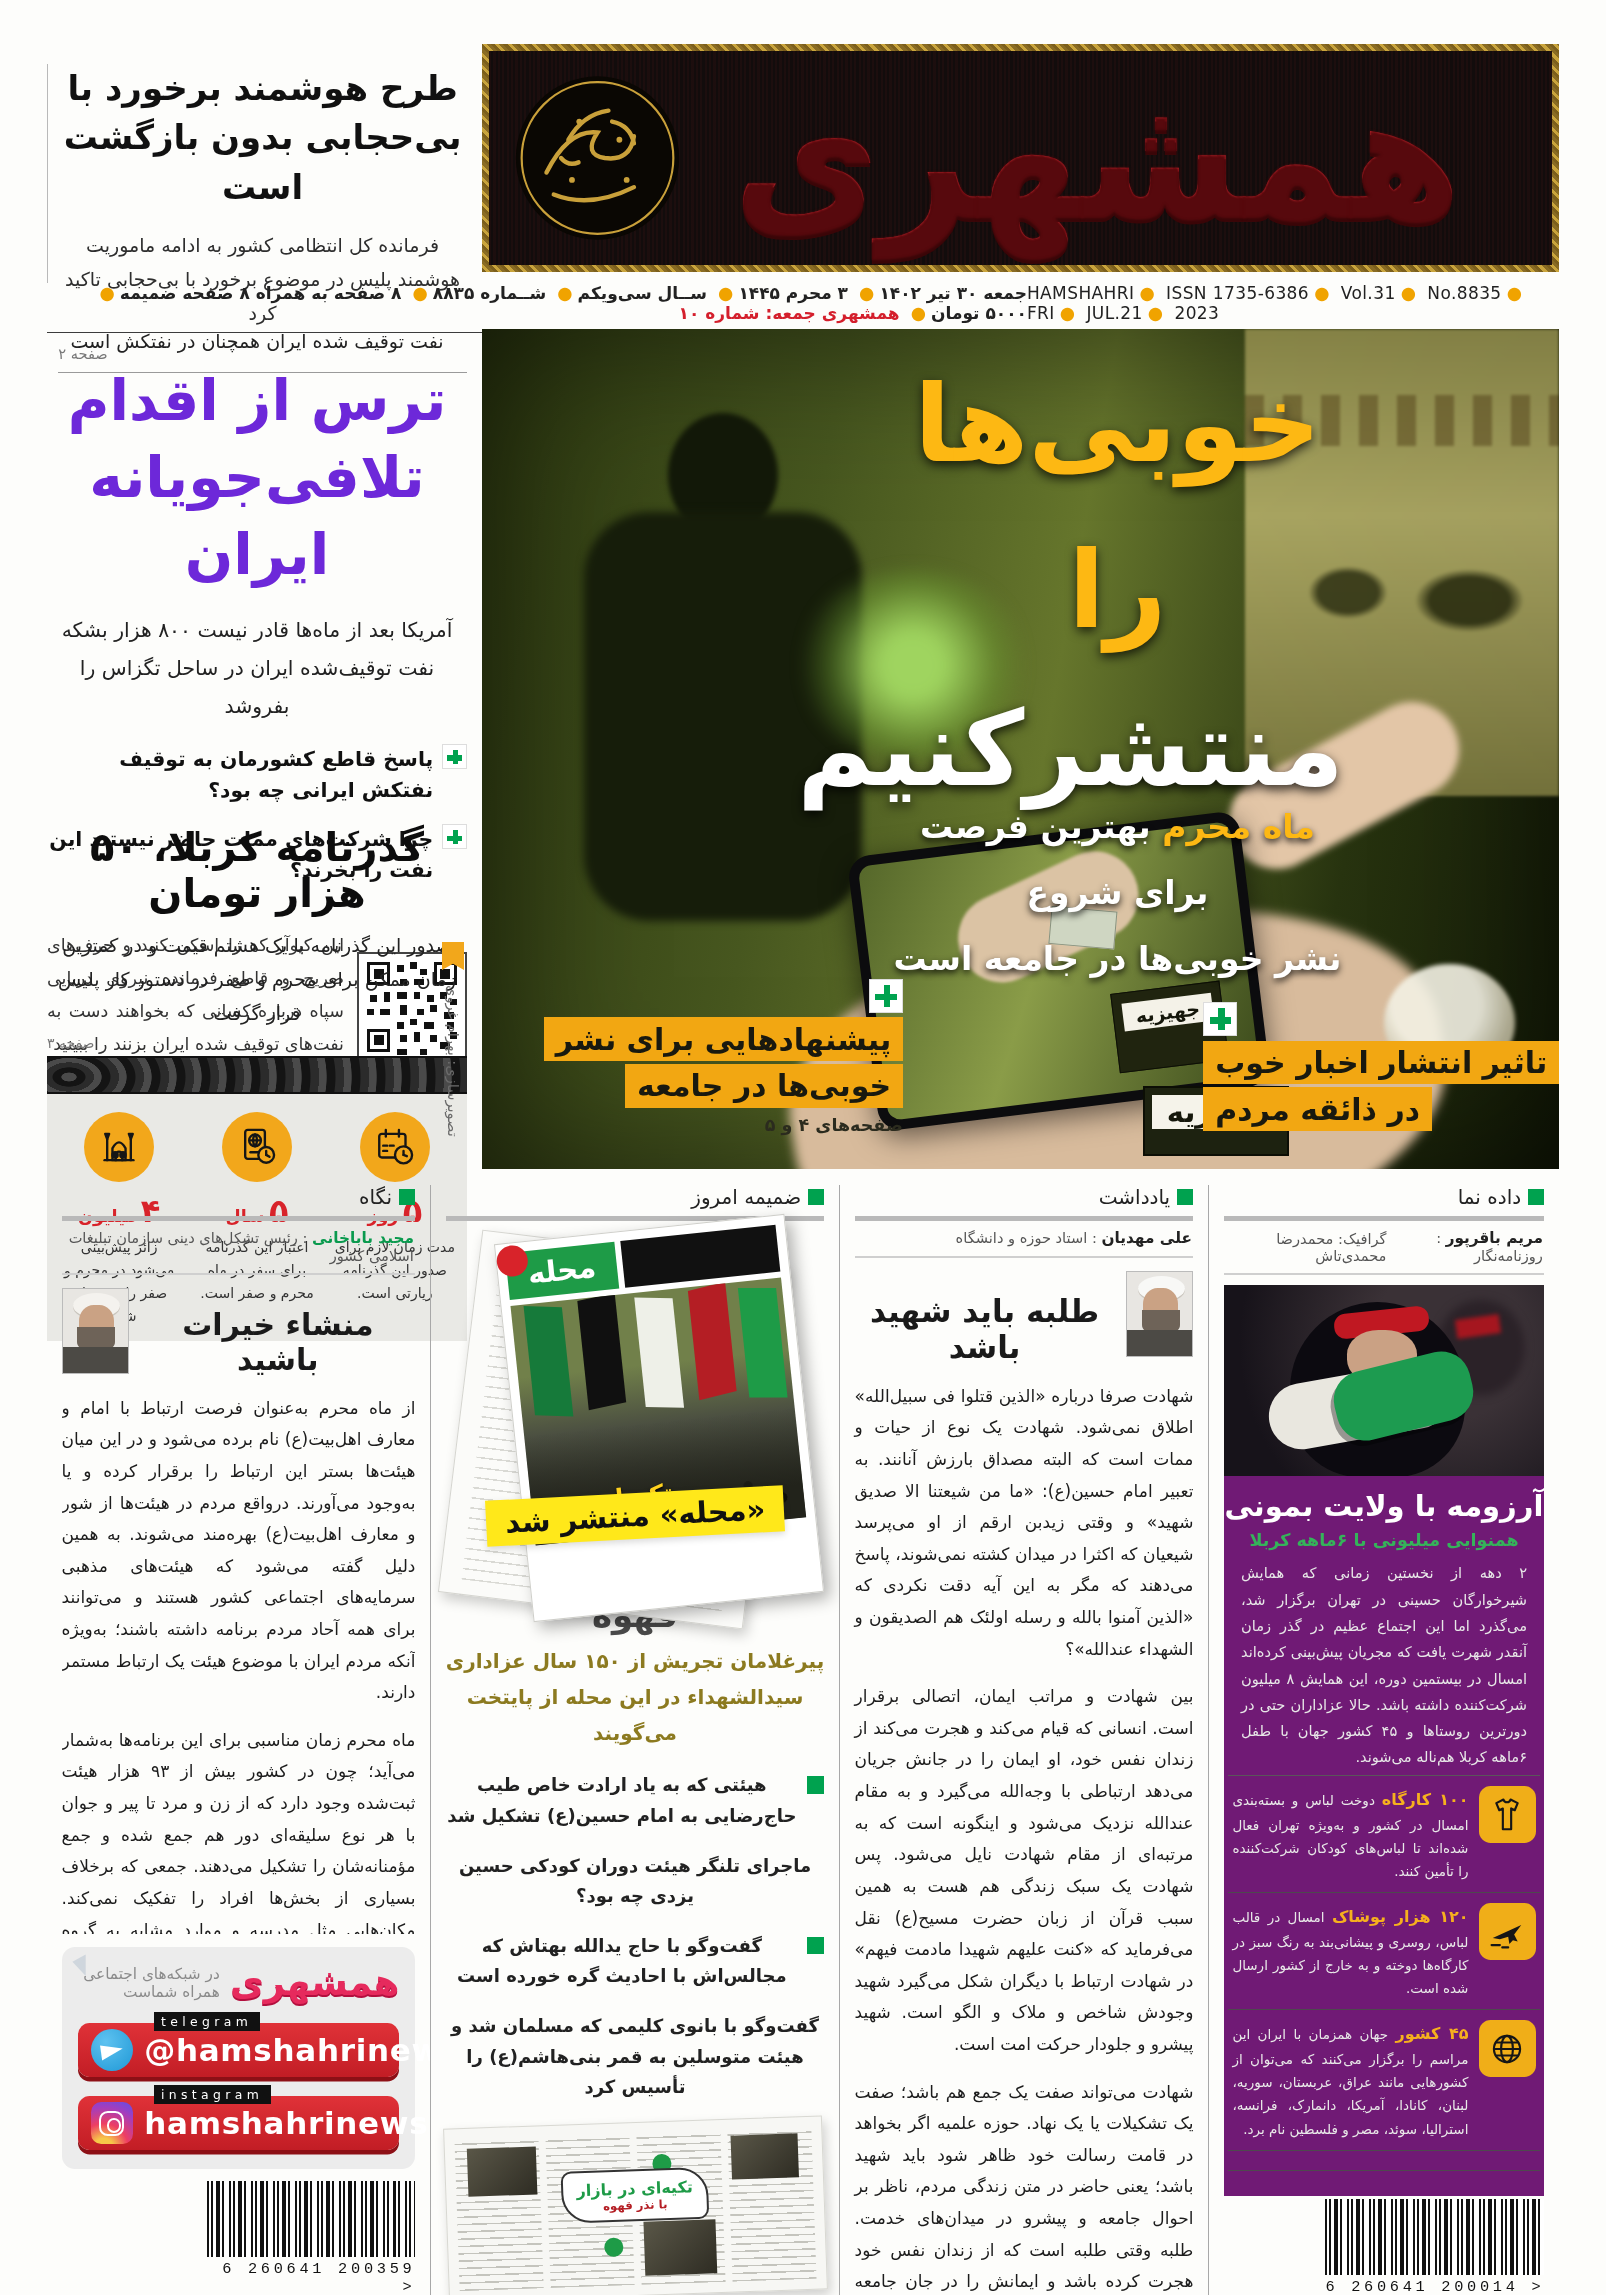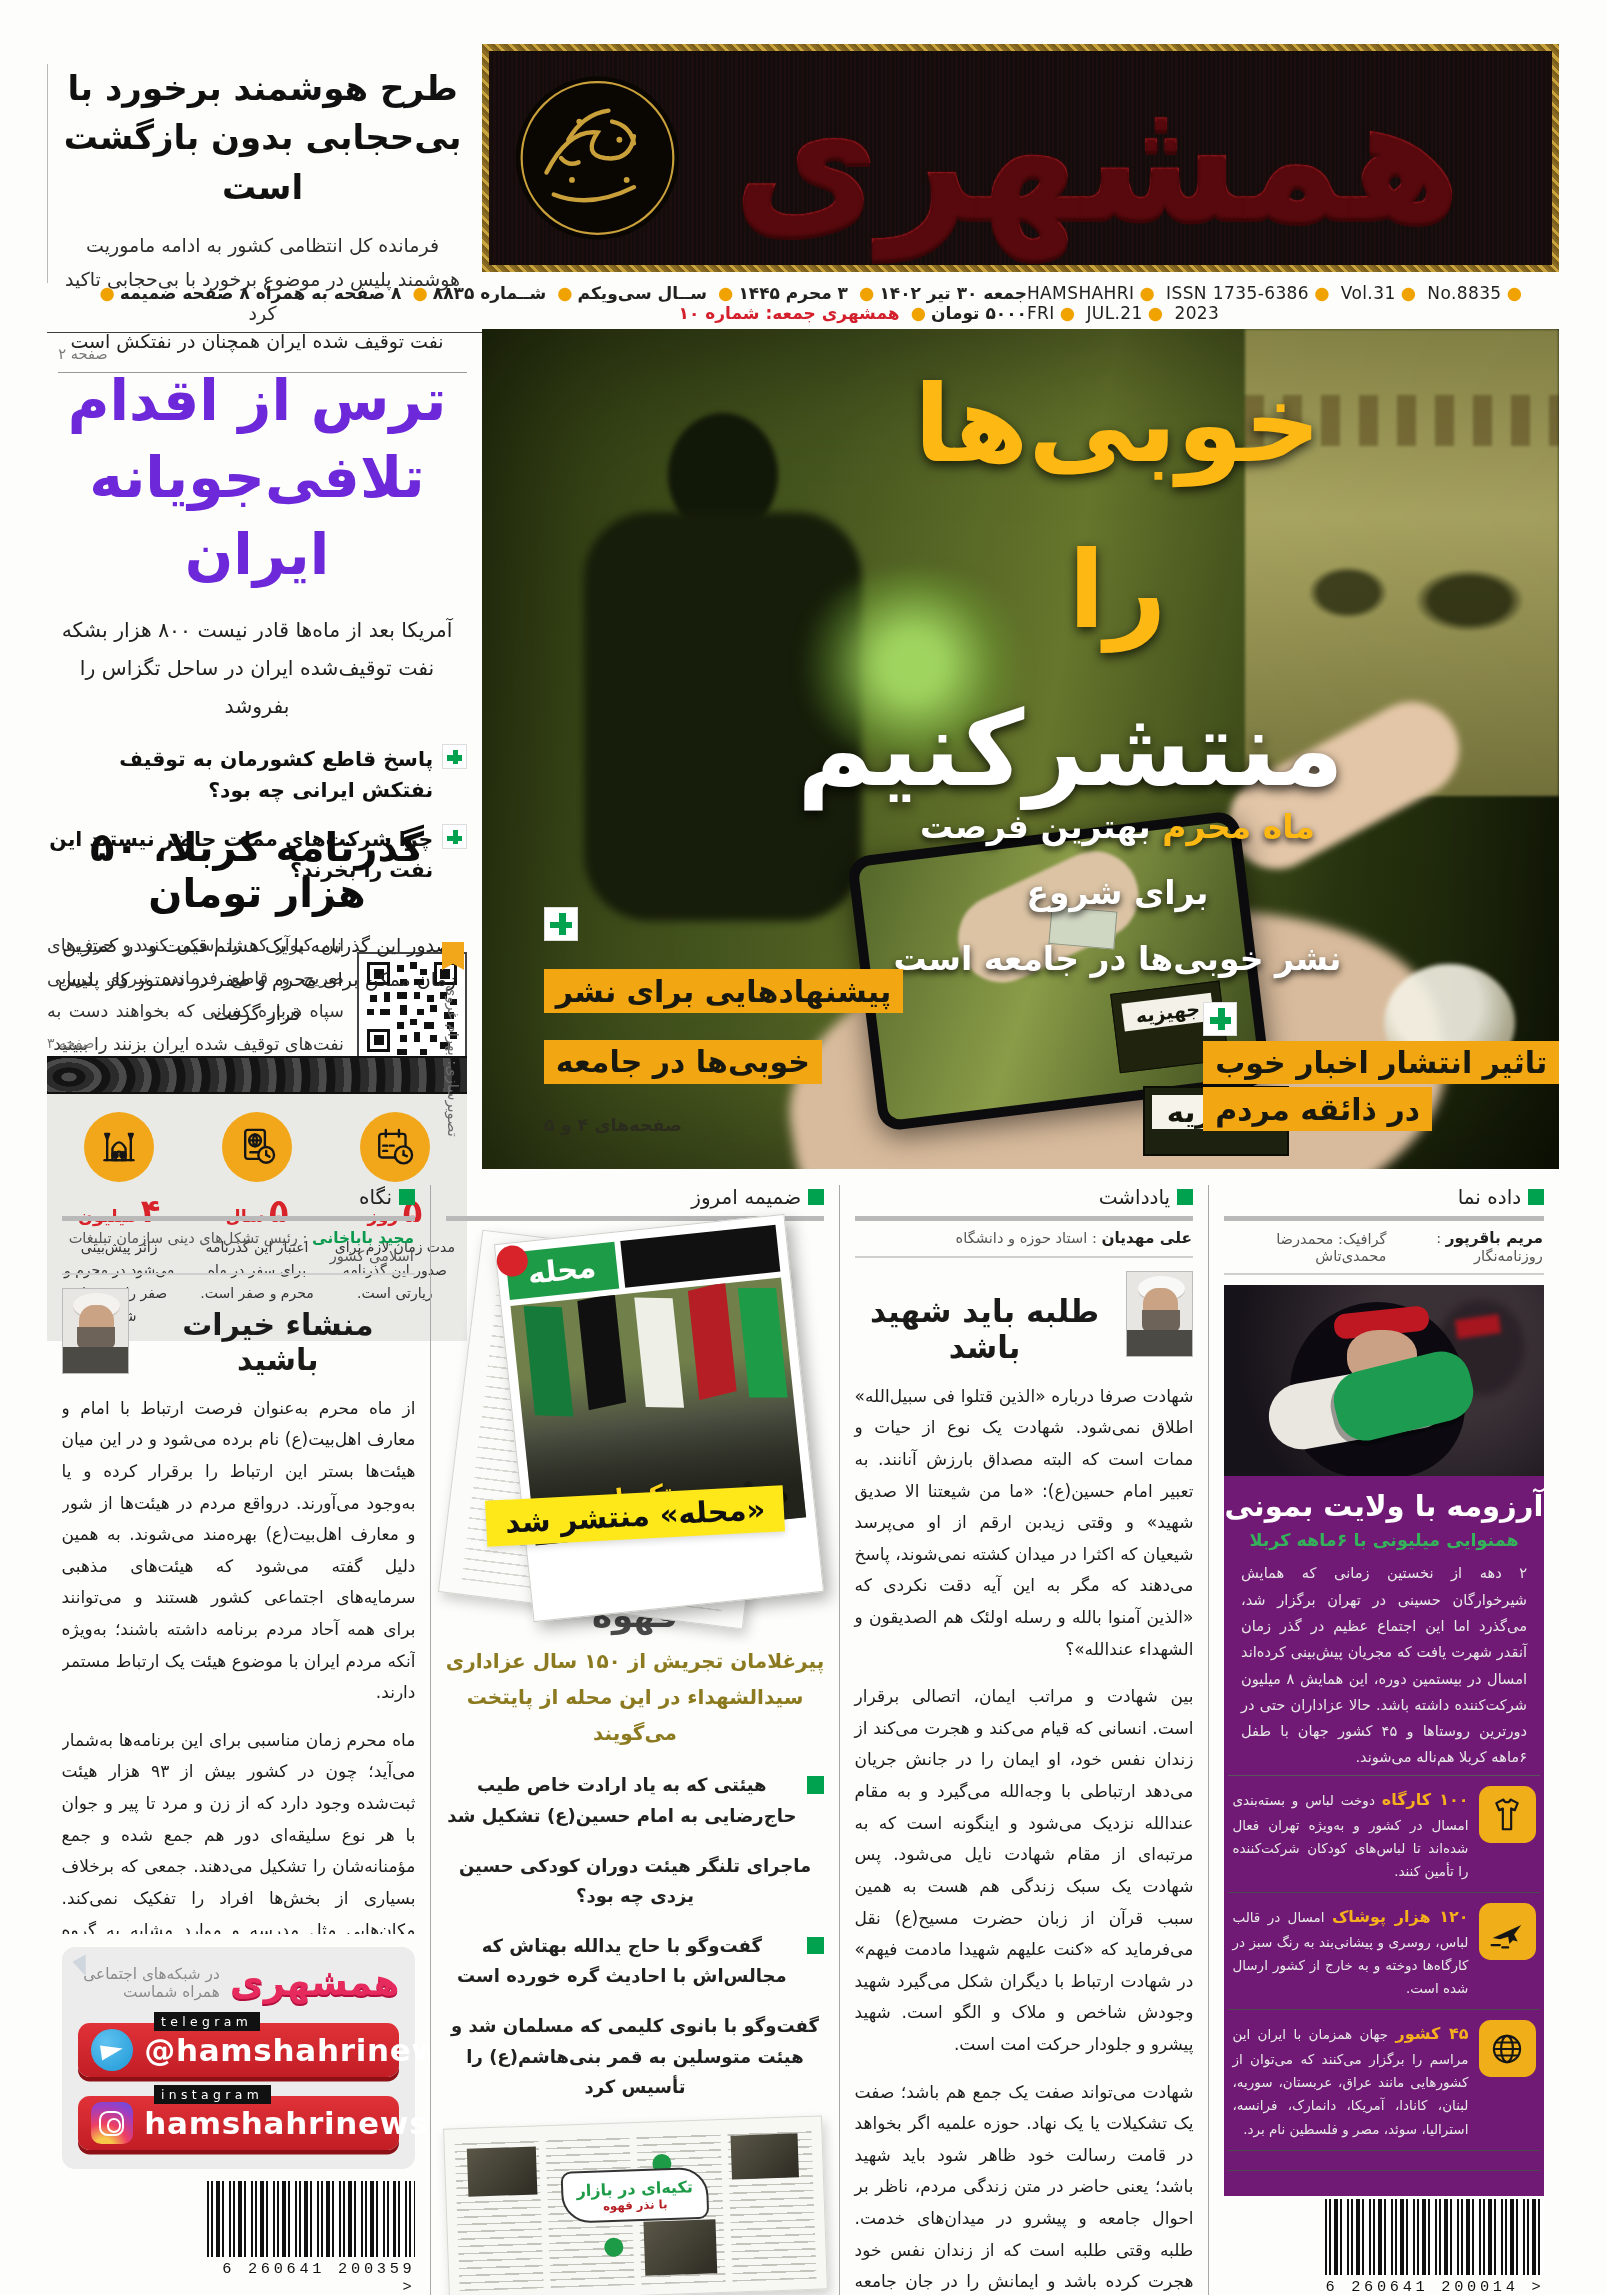--- a/index.html
+++ b/index.html
@@ -96,21 +96,21 @@
   #donate-box span { position:absolute; inset:7.3px 7.3px auto 7.3px; background:#f5f3ea; color:#15170b; font-weight:900; font-size:29px; text-align:center; }
 
   #mp-head { position:absolute; right:215px; top:13px; width:453px; text-align:center; }
   #mp-head .y { font-size:107px; font-weight:900; color:#fdb813; line-height:1.55; text-shadow:0 4.4px 10.2px rgba(0,0,0,.75); }
   #mp-head .w { font-size:104px; font-weight:900; color:#ffffff; line-height:1.45; text-shadow:0 4.4px 10.2px rgba(0,0,0,.8); }
   #mp-sub { position:absolute; right:215px; top:465px; width:453px; text-align:center; font-size:33px; font-weight:800; color:#fff; line-height:2.0; text-shadow:0 2.9px 7.3px rgba(0,0,0,.85); }
   #mp-sub .hl { color:#fdb813; }
 
   .photo-tag { position:absolute; display:flex; flex-direction:column; }
   .photo-tag .line { background:#f2a712; color:#19190f; font-weight:800; font-size:30px; padding:4.4px 11.7px; width:max-content; margin-top:2.9px; }
-  #tag-left { left:62px; bottom:34px; align-items:flex-end;gap:24px; }
+  #tag-left { left:62px; bottom:34px; align-items:flex-start; }
   #tag-left .pref { margin-top:7.3px; font-size:17.5px; color:#2b2b1e; font-weight:700; }
   #tag-right { right:0; bottom:38px; align-items:flex-end; }
   .photo-tag .plus-sq { margin-bottom:1.5px; width:34px; height:34px; flex:0 0 34px; }
   .photo-tag .plus-sq::before { top:14px; height:6.6px; left:5.1px; right:5.1px; }
   .photo-tag .plus-sq::after { left:14px; width:6.6px; top:5.1px; bottom:5.1px; }
 
   
   #bottom { left:47px; top:1185px; width:1512px; height:1111px; display:grid; grid-template-columns:351px 369px 409px 1fr; }
   .col { padding:0 14.6px; overflow:hidden; display:flex; flex-direction:column; }
   .col.bordered { border-left:0.7px solid #a8a8a8; }

